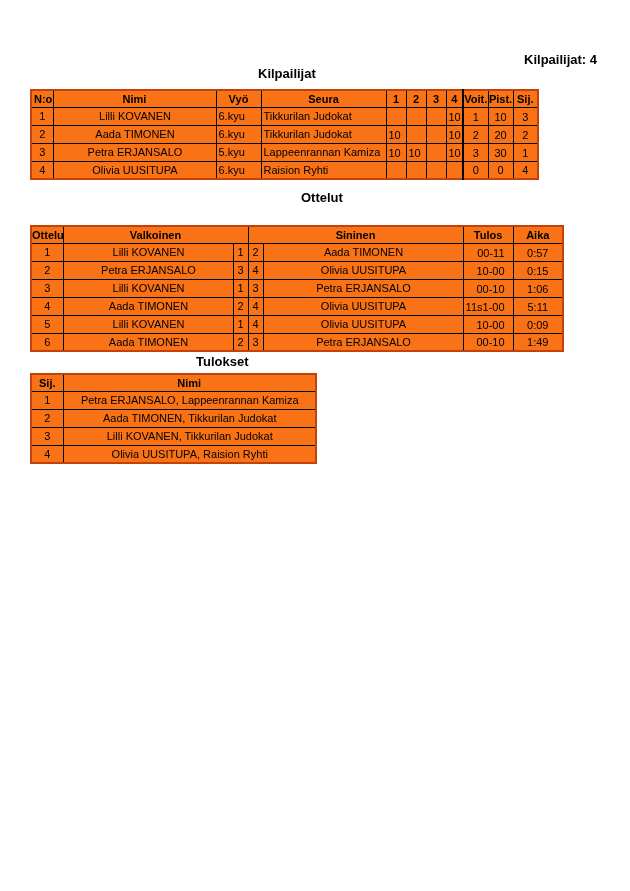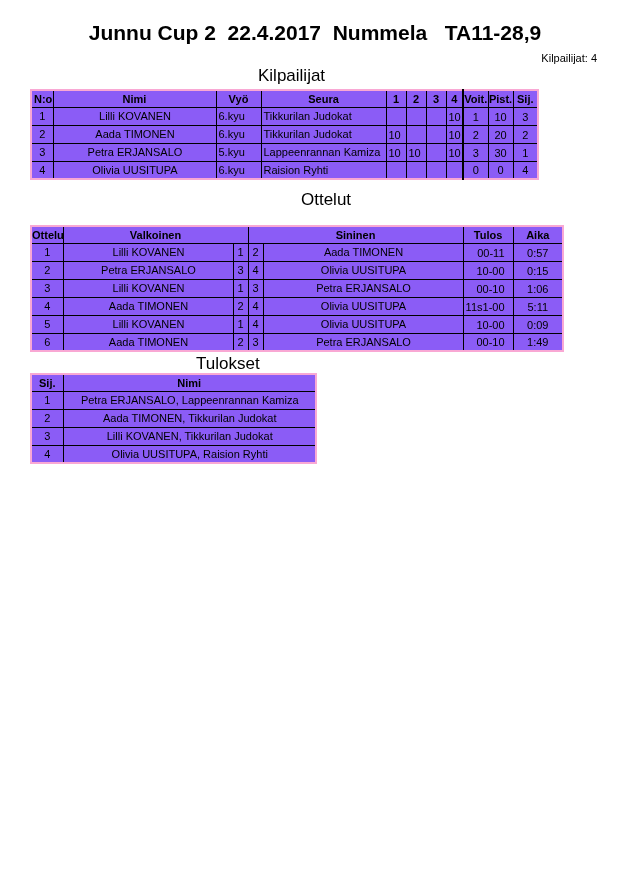--- a/index.html
+++ b/index.html
@@ -2,50 +2,49 @@
 <html><head>
 <meta charset="utf-8">
 <style>
   * { margin:0; padding:0; box-sizing:border-box; }
   html,body { background:#ffffff; }
   body { font-family:"Liberation Sans", sans-serif; color:#000000; }
   .page { position:relative; width:630px; height:891px; background:#ffffff; margin:0 auto; overflow:hidden; }
 
   .title { position:absolute; top:21px; left:0; width:100%; text-align:center;
            font-size:21px; font-weight:bold; white-space:pre; }
-  .count { position:absolute; top:52px; right:33px; font-size:11px; font-weight:normal; }
-
-  .sec { position:absolute; font-size:17px; font-weight:normal;padding-left:45px; }
+  .count { position:absolute; top:52px; right:33px; font-size:13px; font-weight:bold; }
+
+  .sec { position:absolute; font-size:13px; font-weight:bold;padding-left:45px; }
   #sec-kilpailijat { top:66px;  left:213px; }
   #sec-ottelut     { top:190px; left:224px;margin-left:32px; }
   #sec-tulokset    { top:354px; left:151px; }
 
   table { border-collapse:collapse; table-layout:fixed; position:absolute;
-          background:#8b5cf6; border:2px solid #f9a8d4; }
+          background:#f97316; border:2px solid #c2410c; }
   th, td { border:1px solid #000; font-size:11px; height:18px; padding:0;
            white-space:nowrap; overflow:visible; vertical-align:middle; }
   th { font-weight:bold; height:17px; text-align:center; }
 
   .al  { text-align:center; padding-left:1px; }
   .al2 { text-align:left; padding-left:2px; }
   .ac  { text-align:center; }
   .ar  { text-align:right; padding-right:8px; }
   .low { vertical-align:bottom; padding-bottom:2px; }
   .sep { border-left:2px solid #000; }
 
   #tbl-kilpailijat { top:89px;  left:30px; width:507px; }
   #tbl-ottelut     { top:225px; left:30px; width:532px; }
   #tbl-tulokset    { top:373px; left:30px; width:285px; }
 </style>
 </head>
 <body>
 
 <div class="page">
 
-  <div class="title">Junnu Cup 2  22.4.2017  Nummela   TA11-28,9</div>
   <div class="count">Kilpailijat: 4</div>
 
   <div class="sec" id="sec-kilpailijat">Kilpailijat</div>
 
   <table id="tbl-kilpailijat">
     <colgroup>
       <col style="width:22px">
         <col style="width:163px">
         <col style="width:45px">
         <col style="width:125px">

